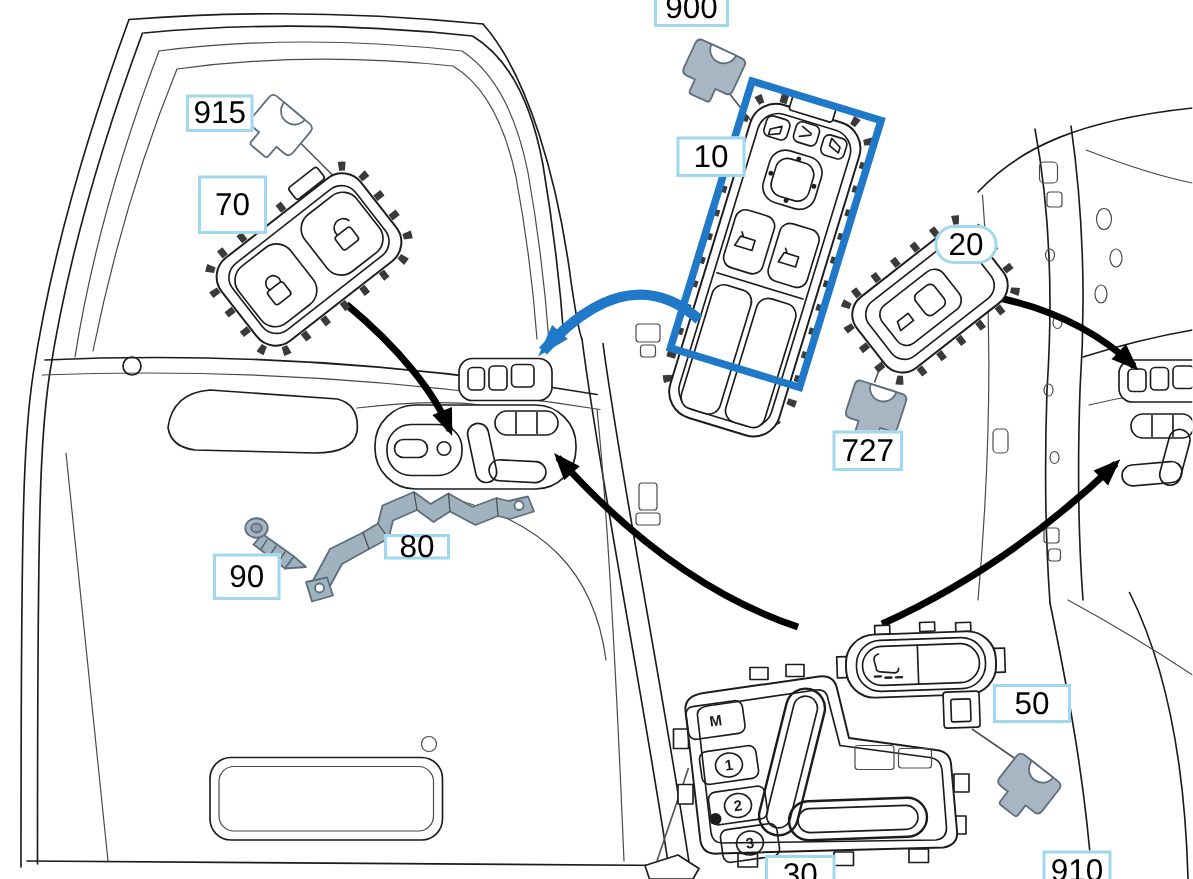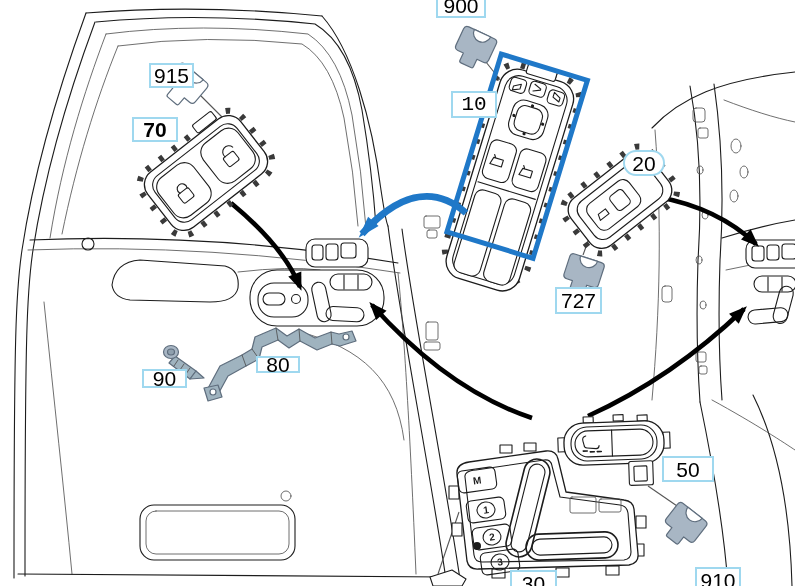--- a/index.html
+++ b/index.html
@@ -312,24 +312,24 @@
   <g transform="translate(687,523) rotate(38)">
     <use href="#plugBody" fill="#a8b6c4"></use>
     <use href="#plugNotch" fill="#ffffff"></use>
   </g>
   <g transform="translate(188,84) rotate(40)">
     <use href="#plugBody" fill="#ffffff"></use>
     <use href="#plugNotch" fill="#ffffff"></use>
   </g>
 </svg>
 
-<div class="callout" style="left:124px;top:63px;width:45px;height:25px;margin-left:25px;">915</div>
-<div class="callout" style="left:132px;top:117px;width:46px;height:25px;font-weight:bold;">70</div>
+<div class="callout" style="left:124px;top:63px;width:45px;height:25px;">915</div>
+<div class="callout" style="left:132px;top:117px;width:46px;height:39px;">70</div>
 <div class="callout" style="left:436px;top:-7px;width:50px;height:25px;">900</div>
-<div class="callout" style="left:451px;top:91px;width:46px;height:27px;font-family:Liberation Mono, monospace;">10</div>
+<div class="callout" style="left:451px;top:91px;width:46px;height:27px;">10</div>
 <div class="callout" style="left:623px;top:150px;width:42px;height:26px;border-radius:13px;">20</div>
 <div class="callout" style="left:555px;top:287px;width:47px;height:27px;">727</div>
-<div class="callout" style="left:142px;top:369px;width:45px;height:19px;">90</div>
+<div class="callout" style="left:142px;top:369px;width:45px;height:31px;">90</div>
 <div class="callout" style="left:256px;top:356px;width:44px;height:17px;">80</div>
 <div class="callout" style="left:662px;top:456px;width:52px;height:26px;">50</div>
 <div class="callout" style="left:695px;top:567px;width:46px;height:26px;">910</div>
 <div class="callout" style="left:510px;top:570px;width:47px;height:26px;">30</div>
 </div>
 
 </body></html>

